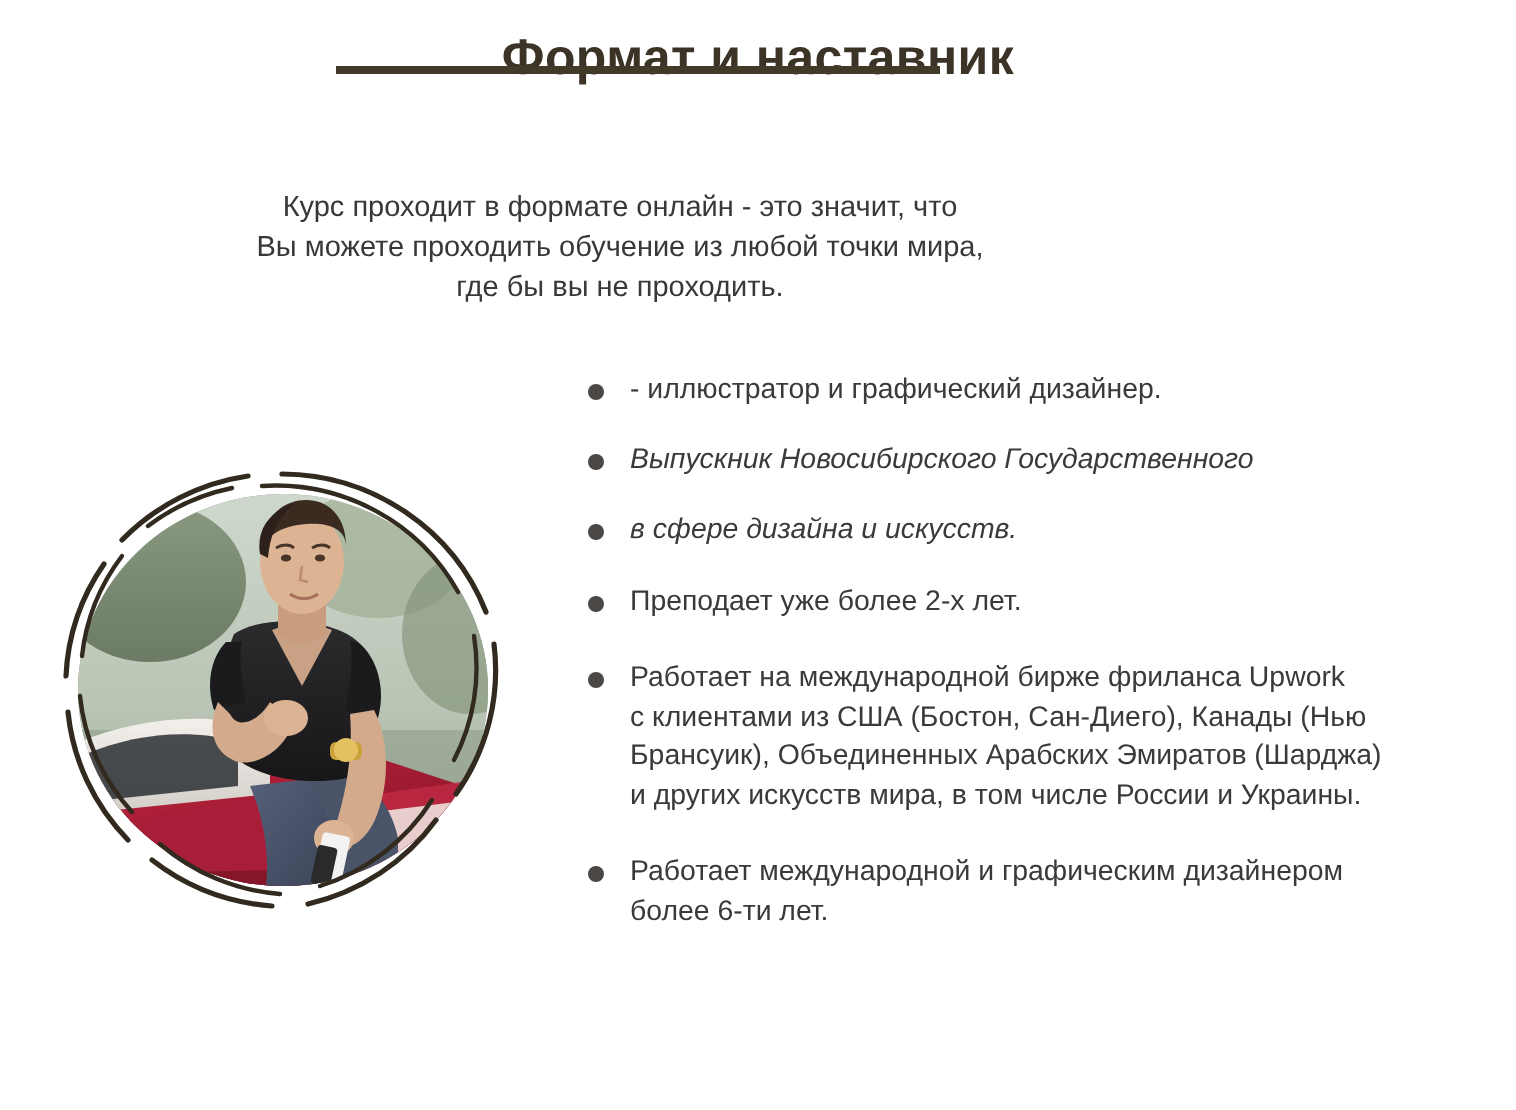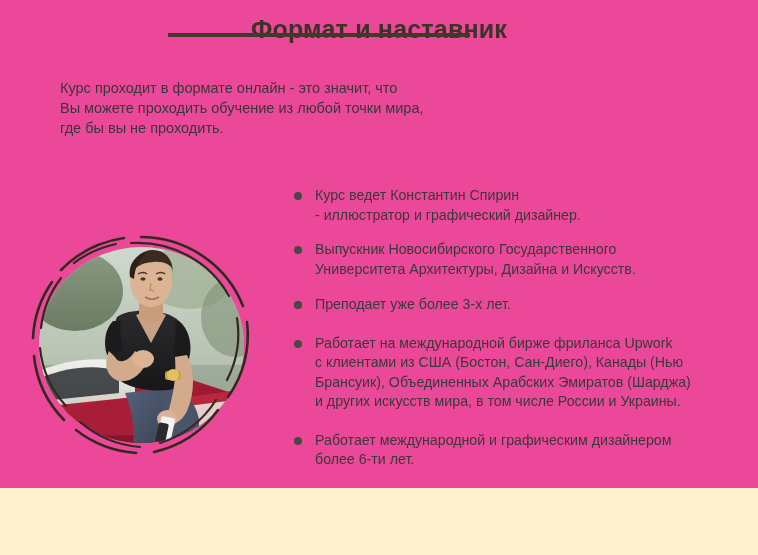--- a/index.html
+++ b/index.html
@@ -13,22 +13,22 @@
     background: #fdf2cd;
     font-family: "Liberation Sans", "DejaVu Sans", sans-serif;
     overflow: hidden;
     position: relative;
   }
 
   
   .slide {
     position: relative;
     width: 758px;
-    height: 488px;
-    background: #ec4899;
+    height: 555px;
+    background: #ffffff;
   }
 
   
   .header {
     position: absolute;
     left: 0;
     top: 14px;
     width: 758px;
     text-align: center;
   }
@@ -47,23 +47,23 @@
     top: 33px;
     width: 302px;
     height: 4px;
     background: #413a28;
   }
 
   
   .intro {
     position: absolute;
     left: 60px;
-    top: 78px;
+    top: 94px;
     width: 500px;
-    text-align: left;
+    text-align: center;
     color: #39373a;
     font-size: 14.5px;
     line-height: 20px;
   }
   .intro-line {
     display: block;
     white-space: nowrap;
   }
 
   
@@ -127,21 +127,21 @@
   }
   .bullet-text {
     display: block;
   }
   .bullet-line {
     display: block;
     white-space: nowrap;
   }
 
   
-  .bullet-item.gap-lg { margin-bottom: 16px; }
+  .bullet-item.gap-lg { margin-bottom: 16px; font-style: italic; }
   .bullet-item.gap-xl { margin-bottom: 19px; }
 </style>
 </head>
 <body>
 
 <div class="slide">
 
   <div class="header">
     <h1 class="page-title">Формат и наставник</h1>
   </div>
@@ -262,43 +262,42 @@
         </g>
       </g>
     </svg>
   </div>
 
   <ul class="bullets" style="list-style:none;margin:0;padding:0;">
 
     <li class="bullet-item">
       <span class="bullet-dot"></span>
       <span class="bullet-text">
-        <span class="bullet-line">Курс ведет Константин Спирин</span>
         <span class="bullet-line">- иллюстратор и графический дизайнер.</span>
       </span>
     </li>
 
     <li class="bullet-item gap-lg">
       <span class="bullet-dot"></span>
       <span class="bullet-text">
         <span class="bullet-line">Выпускник Новосибирского Государственного</span>
-        <span class="bullet-line">Университета Архитектуры, Дизайна и Искусств.</span>
       </span>
     </li>
 
     <li class="bullet-item gap-lg">
       <span class="bullet-dot"></span>
       <span class="bullet-text">
+        <span class="bullet-line">в сфере дизайна и искусств.</span>
       </span>
     </li>
 
     <li class="bullet-item gap-xl">
       <span class="bullet-dot"></span>
       <span class="bullet-text">
-        <span class="bullet-line">Преподает уже более 3-х лет.</span>
+        <span class="bullet-line">Преподает уже более 2-х лет.</span>
       </span>
     </li>
 
     <li class="bullet-item gap-xl">
       <span class="bullet-dot"></span>
       <span class="bullet-text">
         <span class="bullet-line">Работает на международной бирже фриланса Upwork</span>
         <span class="bullet-line">с клиентами из США (Бостон, Сан-Диего), Канады (Нью</span>
         <span class="bullet-line">Брансуик), Объединенных Арабских Эмиратов (Шарджа)</span>
         <span class="bullet-line">и других искусств мира, в том числе России и Украины.</span>

